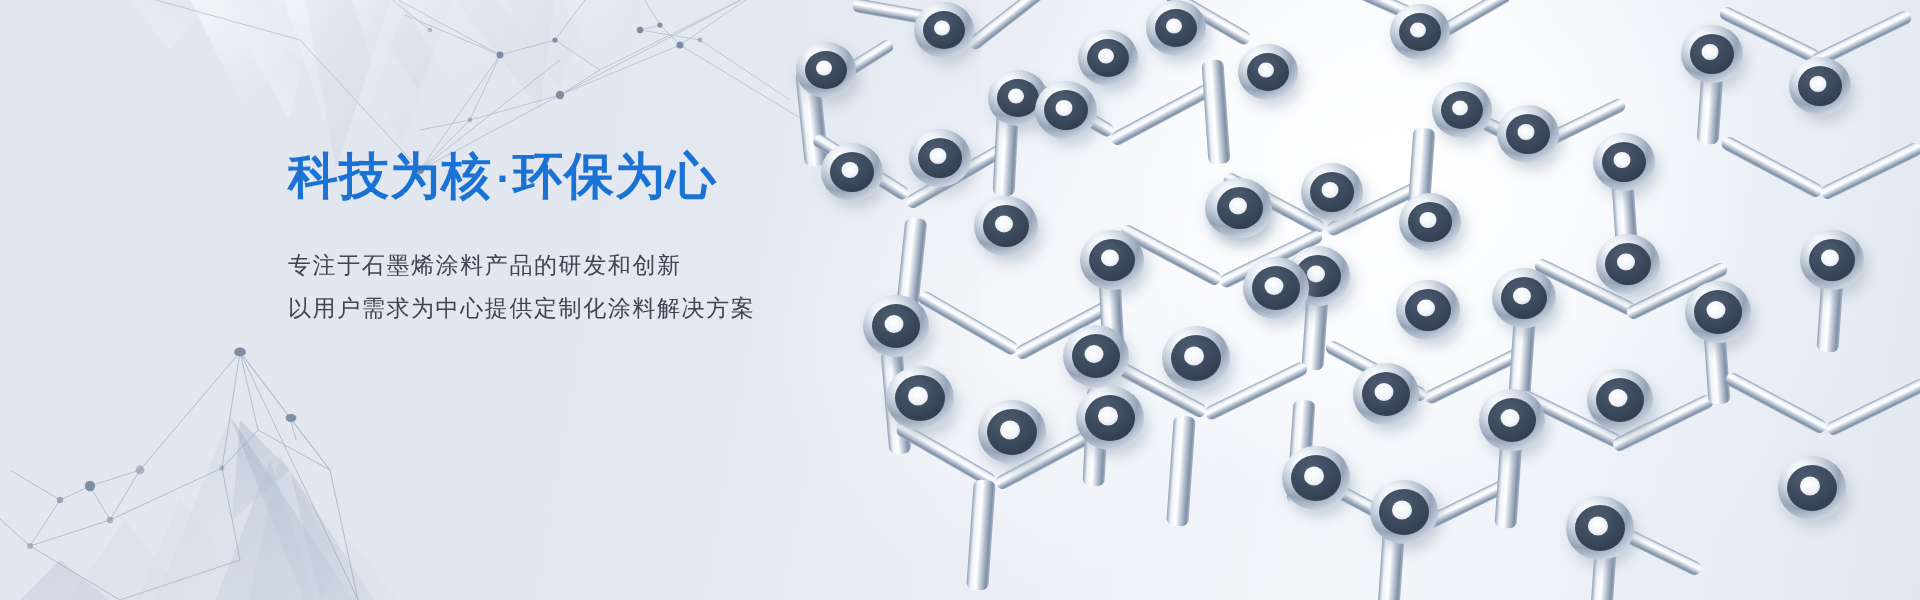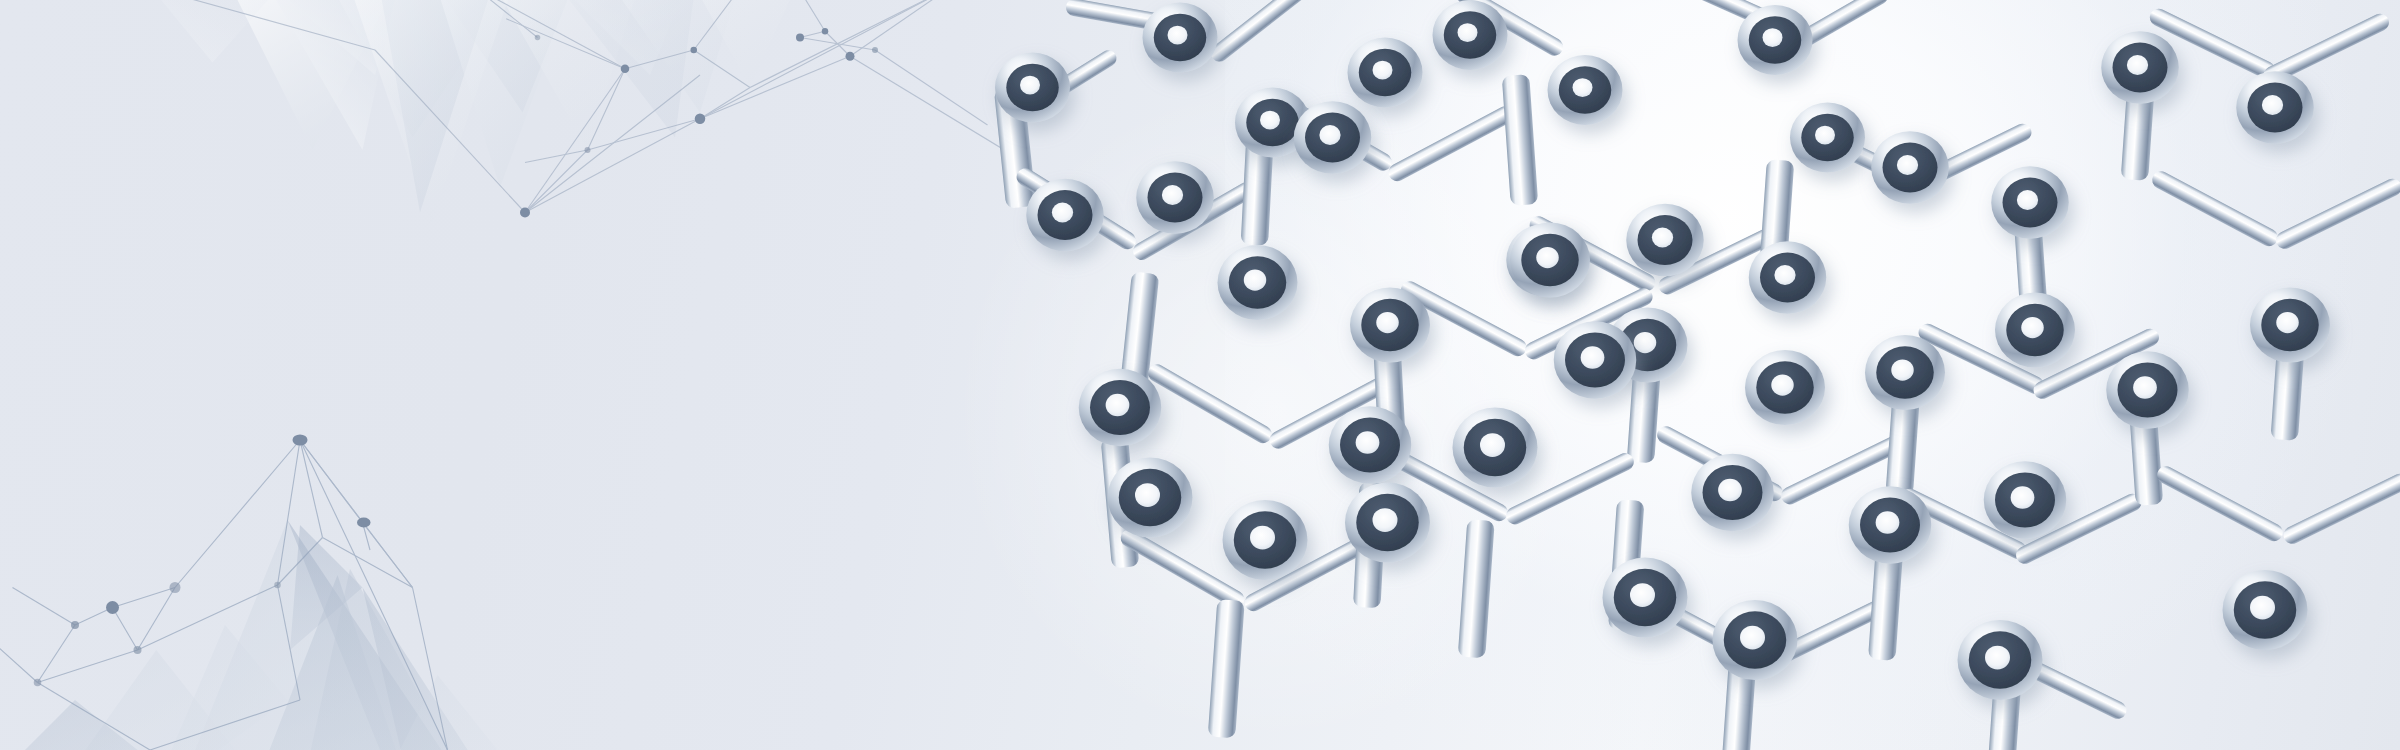--- a/index.html
+++ b/index.html
@@ -547,14 +547,23 @@
         <ellipse cx="1600" cy="528" rx="25" ry="23" fill="url(#disc)"></ellipse>
         <ellipse cx="1598" cy="526" rx="10" ry="9.5" fill="url(#core)"></ellipse>
 
         <ellipse cx="1812" cy="488" rx="34" ry="32" fill="url(#ball)"></ellipse>
         <ellipse cx="1812" cy="488" rx="25" ry="23" fill="url(#disc)"></ellipse>
         <ellipse cx="1810" cy="486" rx="10" ry="9.5" fill="url(#core)"></ellipse>
       </g>
     </g>
   </svg>
 
+  <div class="copy">
+    <div class="headline">
+      <span>科技为核</span><span class="dot-sep">·</span><span>环保为心</span>
+    </div>
+    <div class="subcopy">
+      <div class="subline">专注于石墨烯涂料产品的研发和创新</div>
+      <div class="subline">以用户需求为中心提供定制化涂料解决方案</div>
+    </div>
+  </div>
 
 </div>
 
 </body></html>

